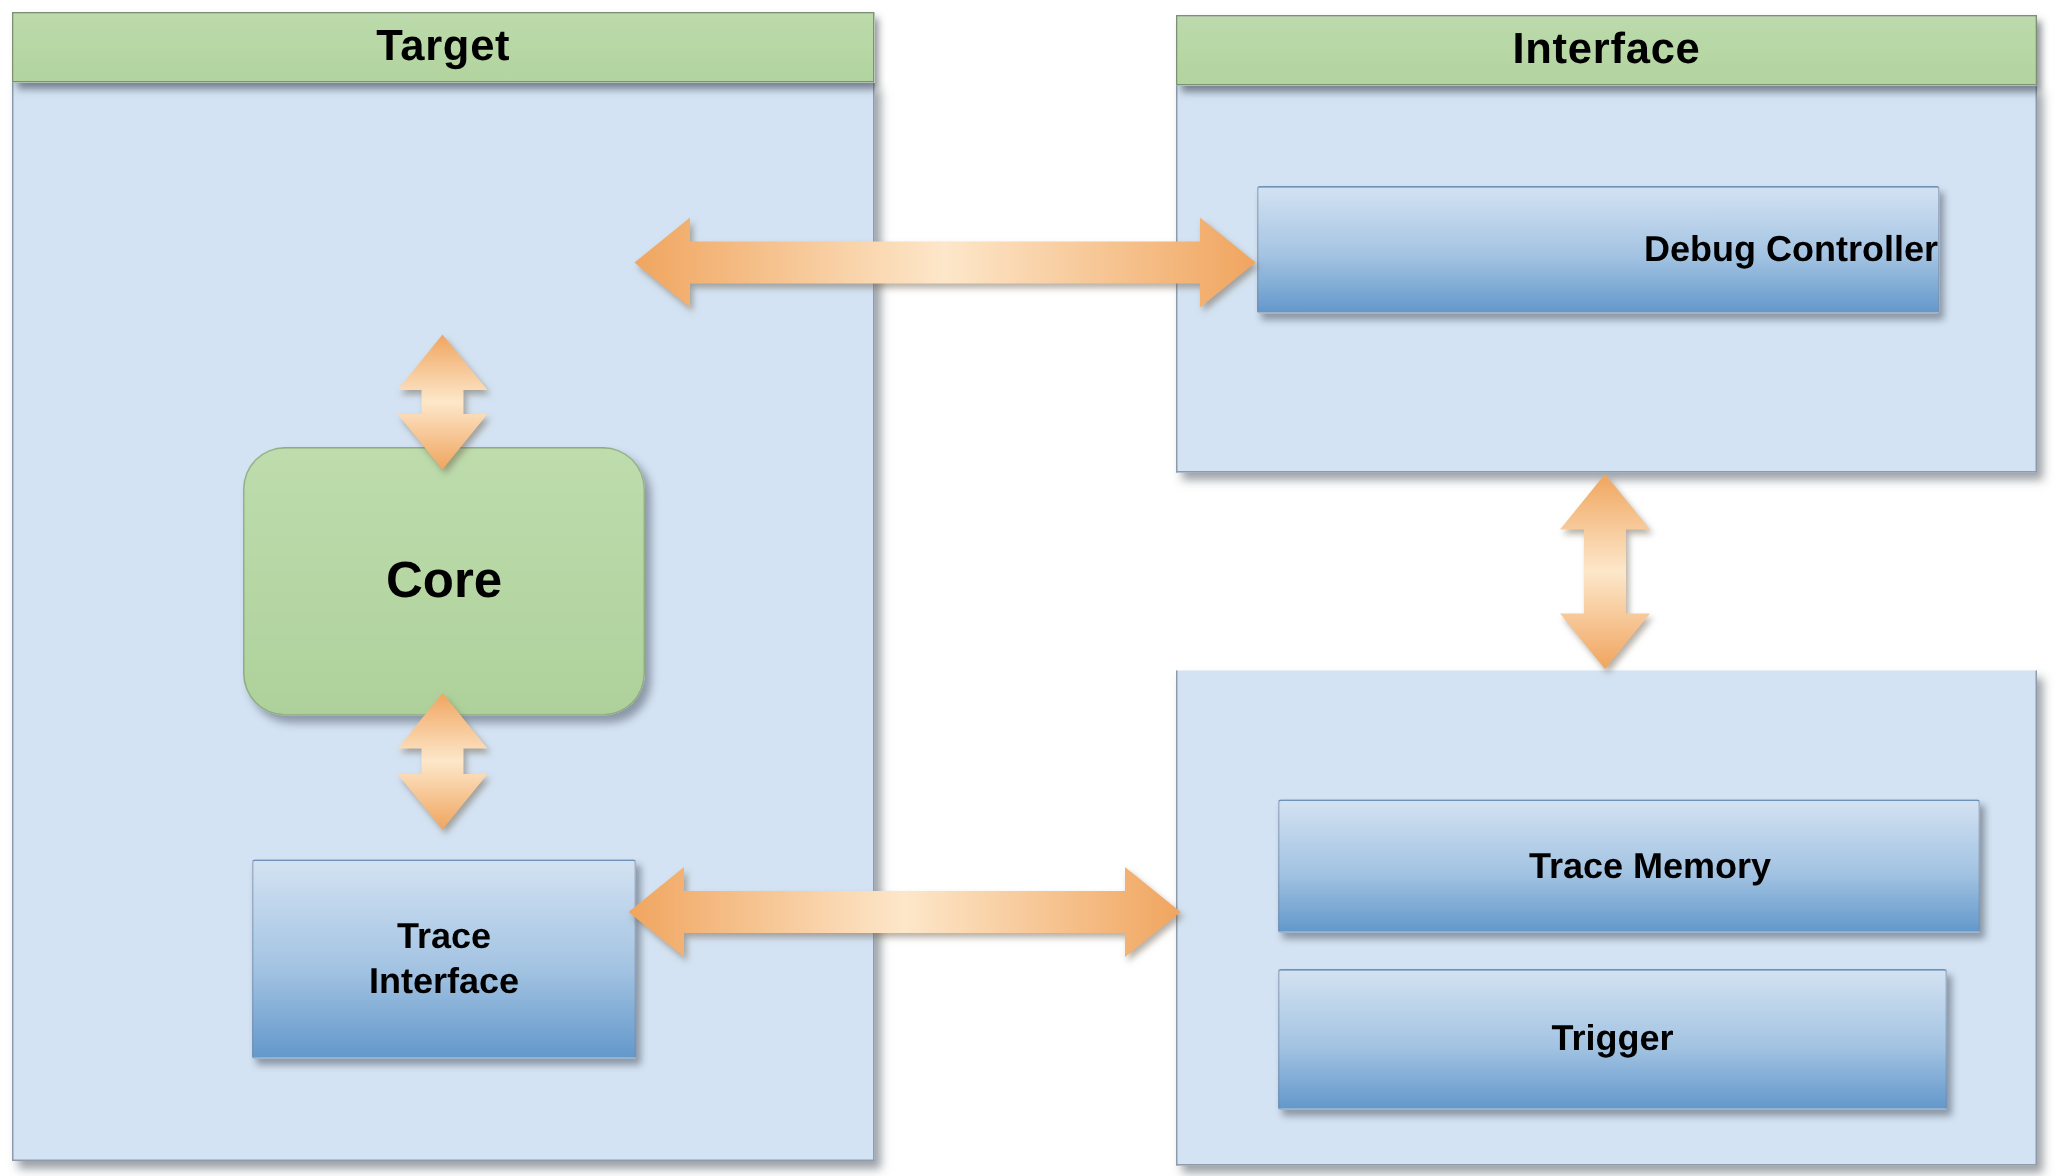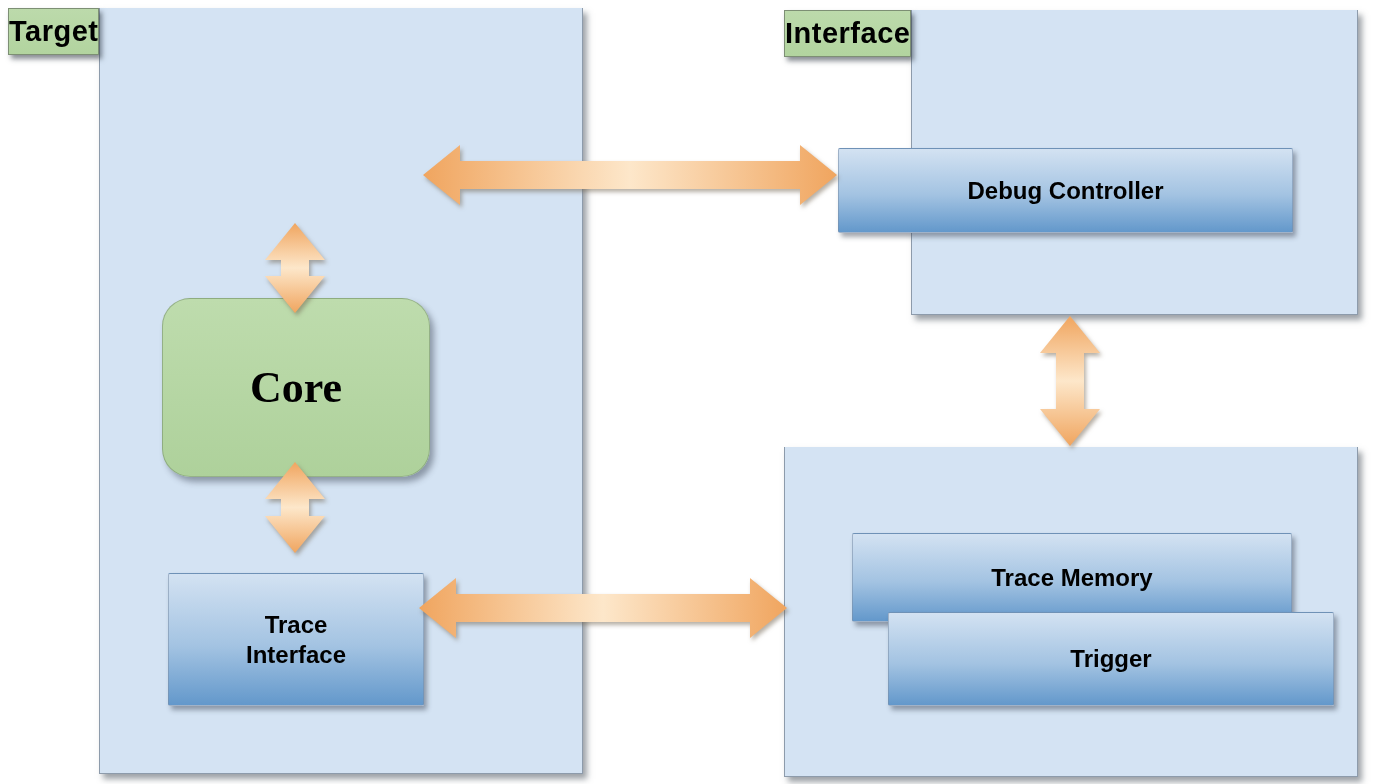--- a/index.html
+++ b/index.html
@@ -13,21 +13,21 @@
     width: 1373px;
     height: 784px;
     background: #ffffff;
     overflow: hidden;
   }
 
   
   .container {
     position: absolute;
     display: flex;
-    flex-direction: row;
+    flex-direction: column;
   }
   .container-header {
     position: relative;
     z-index: 3;
     height: 45px;
     flex: 0 0 45px;
     background: linear-gradient(180deg, #bcdaab 0%, #b2d49f 100%);
     border: 1px solid #7d8f74;
     box-shadow: 3px 4px 5px rgba(40, 50, 60, 0.55);
     display: flex;
@@ -69,32 +69,32 @@
   }
   .node-label {
     font-size: 24px;
     font-weight: 700;
     color: #000000;
     white-space: pre-line;
     line-height: 1.25;
   }
   #debug-interface  { left: 168px; top: 110px; width: 255px; height: 128px; }
   #trace-interface  { left: 168px; top: 573px; width: 254px; height: 131px; }
-  #debug-controller { left: 838px; top: 148px; width: 453px; height: 83px;  }
-  #trace-memory     { left: 852px; top: 533px; width: 438px; height: 87px;  }
-  #trigger          { left: 852px; top: 612px; width: 444px; height: 92px; margin-left: 36px;  }
+  #debug-controller { left: 838px; top: 124px; width: 453px; height: 83px; justify-content: flex-end;  }
+  #trace-memory     { left: 852px; top: 533px; width: 438px; height: 87px; padding-left: 28px;  }
+  #trigger          { left: 852px; top: 646px; width: 444px; height: 92px;  }
 
   #core {
     left: 162px; top: 298px; width: 266px; height: 177px;
     background: linear-gradient(180deg, #bedcad 0%, #aed19b 100%);
     border: 1px solid rgba(110, 135, 100, 0.5);
     border-radius: 28px;
     box-shadow: 4px 5px 6px rgba(50, 60, 75, 0.45);
   }
-  #core .node-label { font-size: 44px; font-family: Liberation Serif, serif; }
+  #core .node-label { font-size: 34px; }
 
   
   .arrow {
     position: absolute;
     z-index: 5;
     overflow: visible;
     filter: drop-shadow(2px 3px 2px rgba(110, 95, 75, 0.5));
   }
 </style>
 </head>

